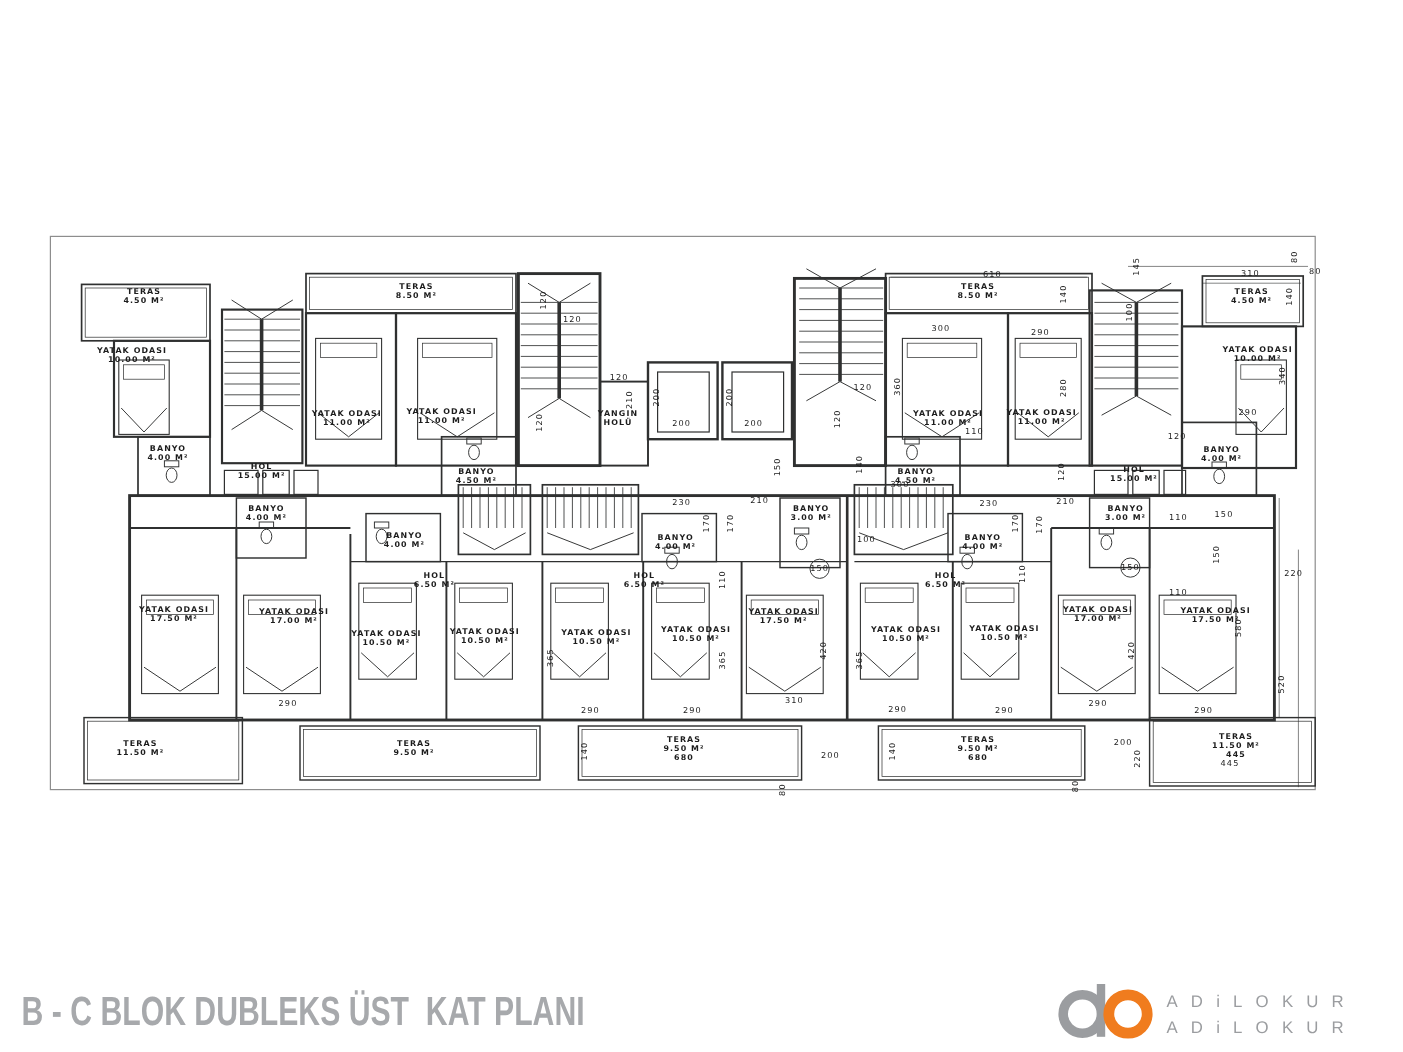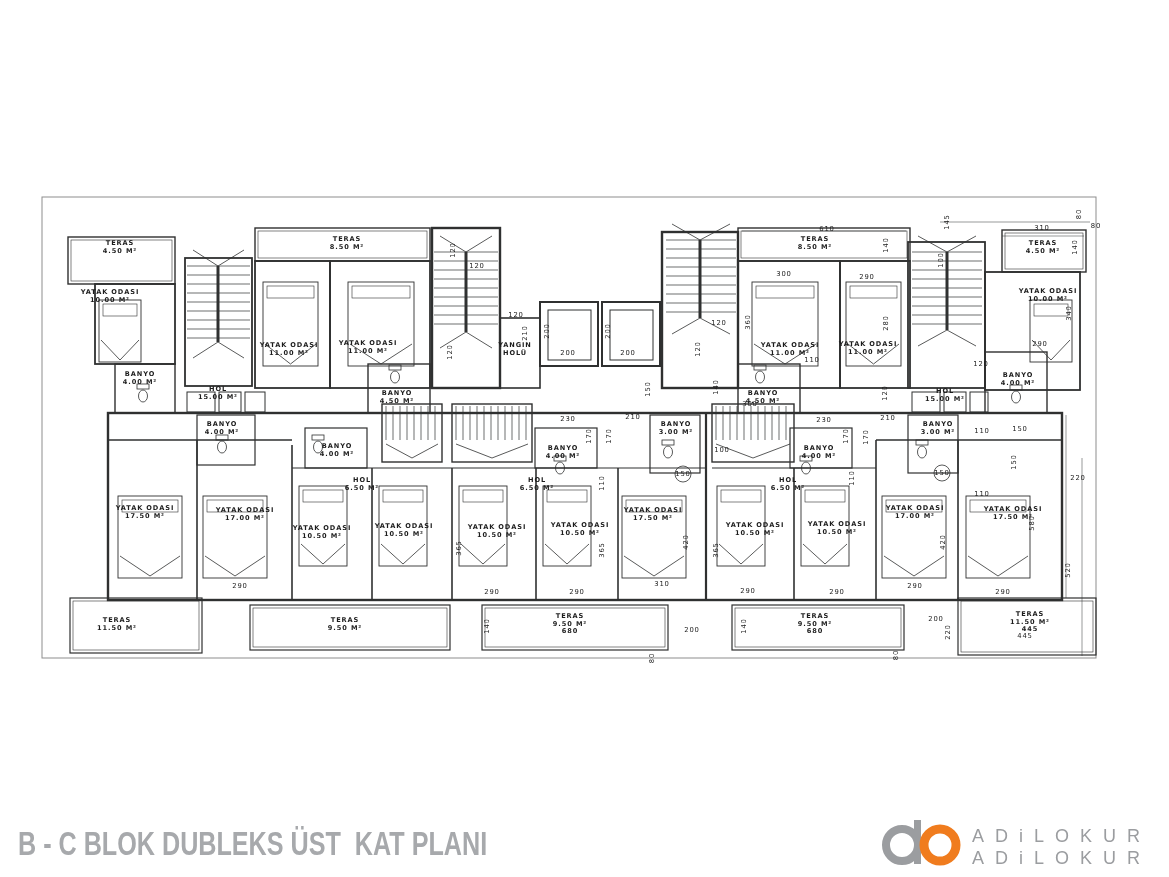--- a/index.html
+++ b/index.html
@@ -8,21 +8,21 @@
   #plan-svg{position:absolute;left:0;top:0;}
   .room-label{font-family:"DejaVu Sans",sans-serif;font-size:6.6px;font-weight:600;
               fill:#1c1c1c;letter-spacing:0.9px;text-anchor:middle;}
   .dim-label{font-family:"DejaVu Sans",sans-serif;font-size:6.8px;font-weight:500;
              fill:#1c1c1c;letter-spacing:0.9px;text-anchor:middle;}
   #title{position:absolute;left:18px;top:824px;font-family:"Liberation Sans",sans-serif;
          font-weight:700;font-size:34px;color:#a7a9ac;white-space:pre;
          transform:scaleX(0.74);transform-origin:left center;letter-spacing:0px;}
   #logo{position:absolute;left:872px;top:812px;width:290px;height:62px;}
   #logo .txt{position:absolute;left:100px;font-family:"Liberation Sans",sans-serif;
-             font-size:18px;font-weight:500;color:#9b9da0;letter-spacing:11px;white-space:nowrap;}
+             font-size:14px;font-weight:500;color:#9b9da0;letter-spacing:11px;white-space:nowrap;}
   #logo .l1{top:14px;}
   #logo .l2{top:36px;}
 </style>
 </head>
 <body>
 
 <div id="stage">
   <svg id="plan-svg" width="1169" height="877" viewBox="0 0 1169 877">
     <g id="boundary-layer">
         <rect x="42" y="197" width="1054" height="461" fill="none" stroke="#8d8d8d" stroke-width="1"></rect>

